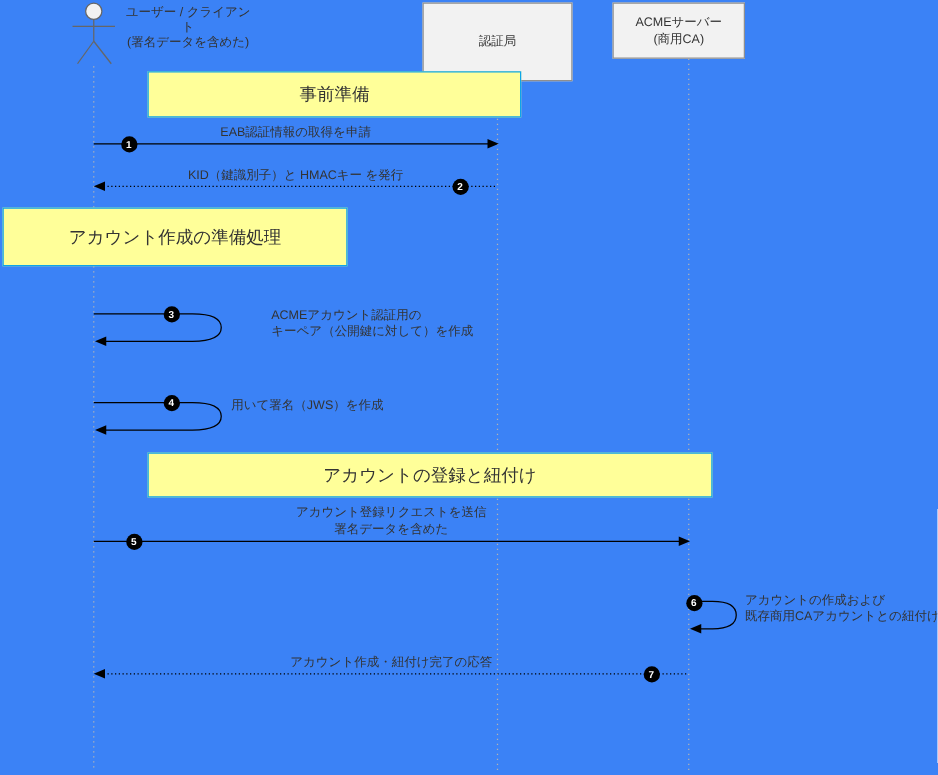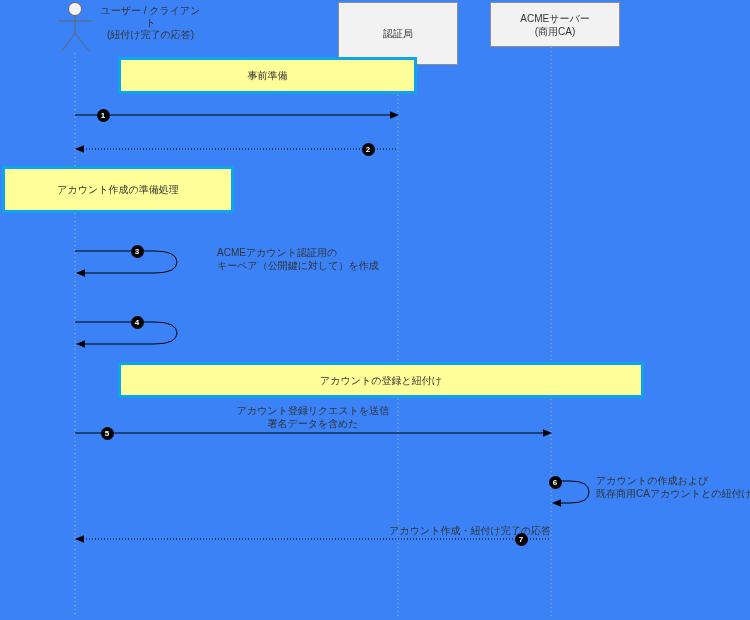--- a/index.html
+++ b/index.html
@@ -7,23 +7,23 @@
     position:relative;width:750px;height:620px;background:#3b82f6;overflow:hidden;
     font-family:"Liberation Sans","DejaVu Sans",sans-serif;color:#333;
   }
   #lines{position:absolute;left:0;top:0;width:750px;height:620px;}
   .headbox{
     position:absolute;background:#f2f2f2;border:1px solid #8f8f8f;
     display:flex;flex-direction:column;align-items:center;justify-content:center;
     font-size:10px;line-height:13px;text-align:center;box-sizing:border-box;
   }
   .phase{
-    position:absolute;background:#ffff99;border:3px solid #0ea5e9;
+    position:absolute;background:#ffff99;border:1px solid #0ea5e9;
     display:flex;flex-direction:column;align-items:center;justify-content:center;
-    font-size:10px;line-height:13px;text-align:center;box-sizing:border-box;
+    font-size:14px;line-height:13px;text-align:center;box-sizing:border-box;
   }
   .msglabel{position:absolute;font-size:10px;line-height:13px;white-space:nowrap;}
   .center{text-align:center;}
   .badge{
     position:absolute;width:13px;height:13px;border-radius:50%;background:#000;
     color:#fff;font-size:8px;font-weight:bold;display:flex;align-items:center;
     justify-content:center;line-height:13px;
   }
   .actorlabel{
     position:absolute;left:98px;top:5px;width:105px;text-align:center;
@@ -72,62 +72,65 @@
       <path d="M551,481 H570 Q589,481 589,492 Q589,503 570,503 H560" fill="none"></path>
       <polygon points="552,503 561,499.2 561,506.8" stroke="none"></polygon>
 
       <line x1="83" y1="539" x2="551" y2="539" stroke-dasharray="1,2"></line>
       <polygon points="75,539 84,535.2 84,542.8" stroke="none"></polygon>
     </g>
   </svg>
 
   <div class="actorlabel">
     <span class="l">ユーザー / クライアント</span>
-    <span class="l">(紐付け完了の応答)</span>
+    <span class="l">(署名データを含めた)</span>
   </div>
 
   <div class="headbox" style="left:338px;top:2px;width:120px;height:63px;">
     <span class="l">認証局</span>
   </div>
-  <div class="headbox" style="left:490px;top:2px;width:130px;height:45px;">
+  <div class="headbox" style="left:490px;top:2px;width:106px;height:45px;">
     <span class="l">ACMEサーバー</span>
     <span class="l">(商用CA)</span>
   </div>
 
   <div class="phase" style="left:118px;top:57px;width:299px;height:37px;">
     <span class="l">事前準備</span>
   </div>
-  <div class="phase" style="left:2px;top:166px;width:232px;height:47px;">
+  <div class="phase" style="left:2px;top:166px;width:276px;height:47px;">
     <span class="l">アカウント作成の準備処理</span>
   </div>
-  <div class="phase" style="left:118px;top:362px;width:526px;height:36px;">
+  <div class="phase" style="left:118px;top:362px;width:452px;height:36px;">
     <span class="l">アカウントの登録と紐付け</span>
   </div>
 
+  <div class="msglabel center" style="left:75px;top:100px;width:323px;">EAB認証情報の取得を申請</div>
 
+  <div class="msglabel center" style="left:75px;top:134px;width:323px;">KID（鍵識別子）と HMACキー を発行</div>
 
   <div class="msglabel" style="left:185px;top:246px;margin-left:32px;">
     <span class="l">ACMEアカウント認証用の</span>
     <span class="l">キーペア（公開鍵に対して）を作成</span>
   </div>
 
   <div class="msglabel" style="left:185px;top:318px;">
+    <span class="l">用いて署名（JWS）を作成</span>
   </div>
 
   <div class="msglabel center" style="left:75px;top:404px;width:476px;">
     <span class="l">アカウント登録リクエストを送信</span>
     <span class="l">署名データを含めた</span>
   </div>
 
   <div class="msglabel" style="left:596px;top:474px;">
     <span class="l">アカウントの作成および</span>
     <span class="l">既存商用CAアカウントとの紐付け</span>
   </div>
 
-  <div class="msglabel center" style="left:75px;top:524px;width:476px;text-align:right;">アカウント作成・紐付け完了の応答</div>
+  <div class="msglabel center" style="left:75px;top:524px;width:476px;">アカウント作成・紐付け完了の応答</div>
 
   <div class="badge" style="left:96.5px;top:108.5px;">1</div>
   <div class="badge" style="left:361.5px;top:142.5px;">2</div>
   <div class="badge" style="left:130.5px;top:244.5px;">3</div>
   <div class="badge" style="left:130.5px;top:315.5px;">4</div>
   <div class="badge" style="left:100.5px;top:426.5px;">5</div>
   <div class="badge" style="left:548.5px;top:475.5px;">6</div>
   <div class="badge" style="left:514.5px;top:532.5px;">7</div>
 
 </div>

